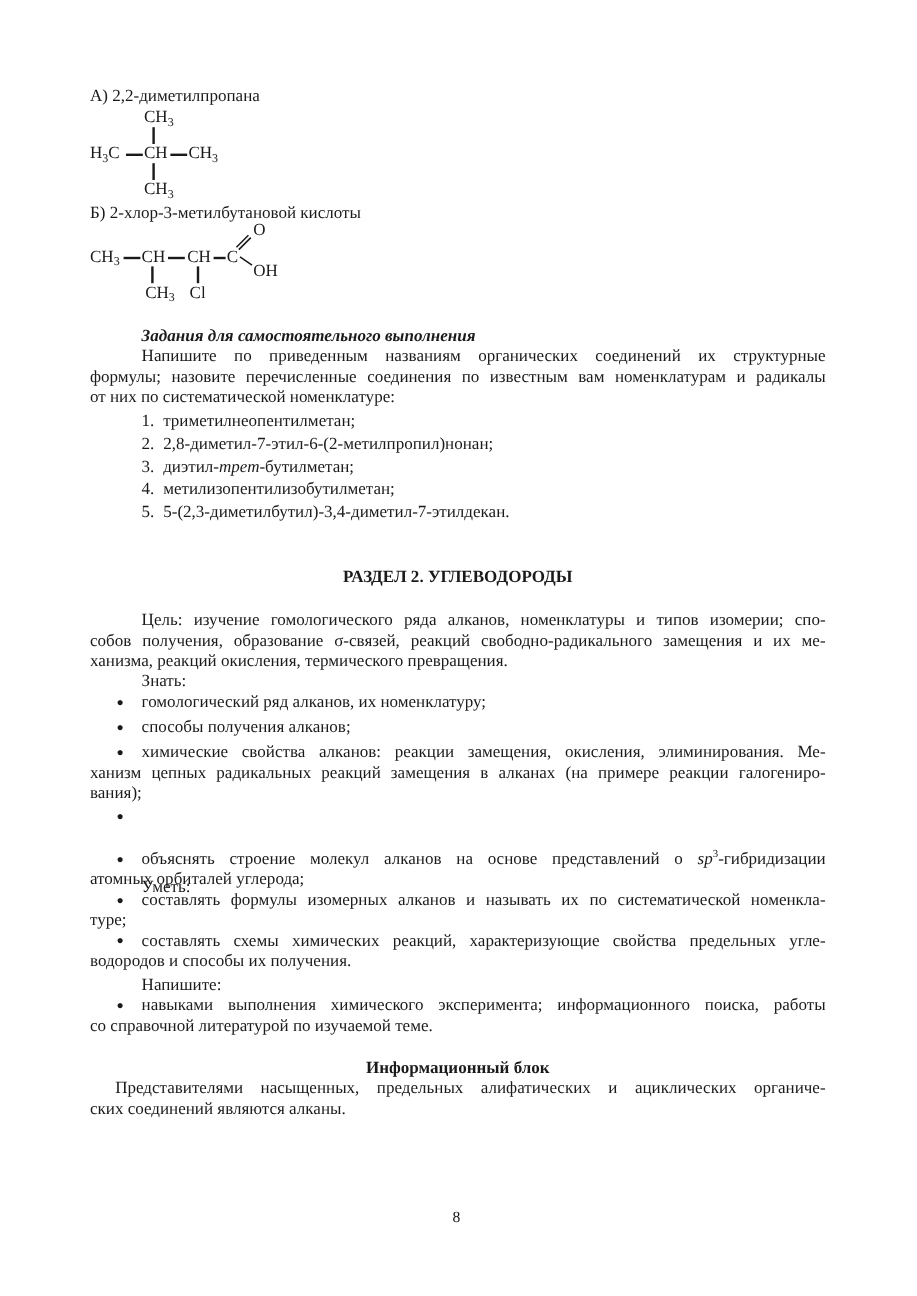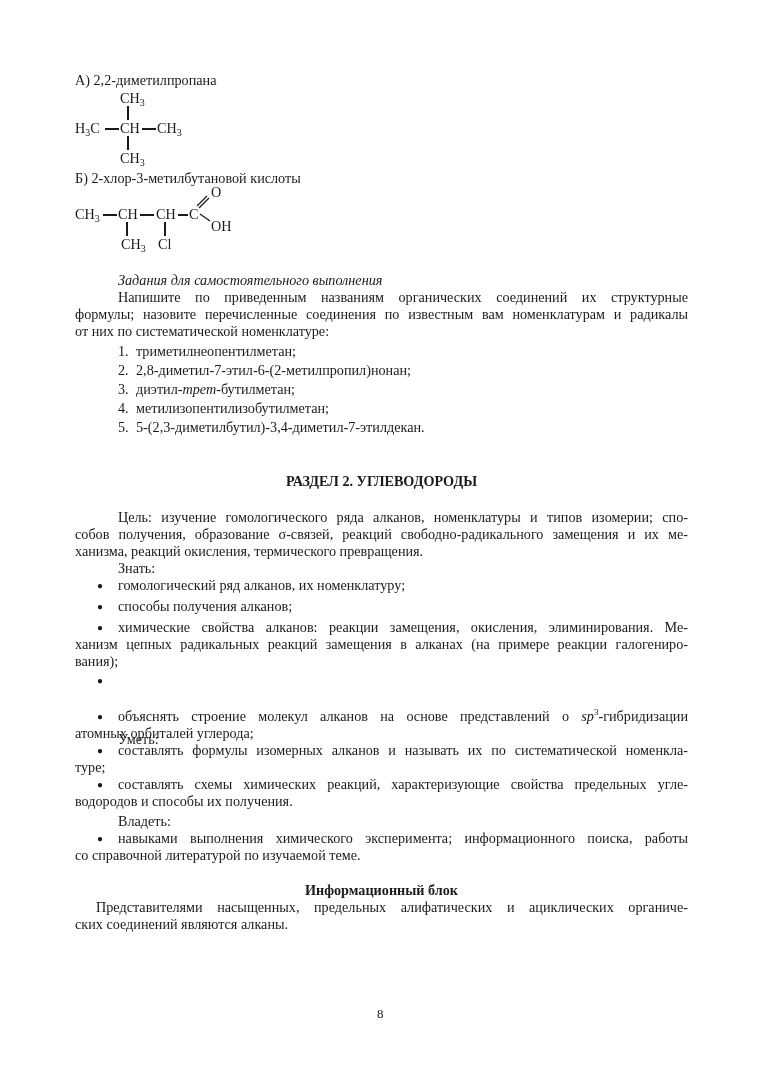--- a/index.html
+++ b/index.html
@@ -13,21 +13,21 @@
   .abs { position: absolute; white-space: nowrap; }
   .line { position: absolute; left: 75px; width: 613px; line-height: 17px; white-space: nowrap; }
   .just { text-align: justify; text-align-last: justify; }
   .formula { position: absolute; font-size: 14.2px; line-height: 16px; }
   .formula span.t { position: absolute; white-space: nowrap; }
   sub { font-size: 10px; vertical-align: -3px; line-height: 0; }
   sup { font-size: 9px; vertical-align: 6px; line-height: 0; }
   .bond-h { position: absolute; height: 1.5px; background: #1a1a1a; }
   .bond-v { position: absolute; width: 1.5px; background: #1a1a1a; }
   .bold { font-weight: bold; }
-  .bi { font-weight: normal; font-style: italic; }
+  .bi { font-weight: bold; font-style: italic; }
   .bullet { position: absolute; font-size: 10px; }
   .center { position: absolute; left: 75px; width: 613px; text-align: center; }
 </style>
 </head>
 <body>
 
 <div class="page">
 
   <div class="abs" style="left:75px; top:72px;">А) 2,2-диметилпропана</div>
 
@@ -107,21 +107,21 @@
   <div class="line" style="top:725px;">атомных орбиталей углерода;</div>
 
   <span class="bullet" style="left:97px; top:745px;">●</span>
   <div class="line just" style="top:742px; left:118px; width:570px;">составлять формулы изомерных алканов и называть их по систематической номенкла-</div>
   <div class="line" style="top:759px;">туре;</div>
 
   <span class="bullet" style="left:97px; top:779px;">●</span>
   <div class="line just" style="top:776px; left:118px; width:570px;">составлять схемы химических реакций, характеризующие свойства предельных угле-</div>
   <div class="line" style="top:793px;">водородов и способы их получения.</div>
 
-  <div class="abs" style="left:118px; top:813px;">Владеть:</div>
+  <div class="abs" style="left:118px; top:813px;">Напишите:</div>
 
   <span class="bullet" style="left:97px; top:833px;">●</span>
   <div class="line just" style="top:830px; left:118px; width:570px;">навыками выполнения химического эксперимента; информационного поиска, работы</div>
   <div class="line" style="top:847px;">со справочной литературой по изучаемой теме.</div>
 
   <div class="center bold" style="top:882px;">Информационный блок</div>
   <div class="line just" style="top:899px; left:96px; width:592px;">Представителями насыщенных, предельных алифатических и ациклических органиче-</div>
   <div class="line" style="top:916px;">ских соединений являются алканы.</div>
 
   <div class="abs" style="left:377px; top:1006px; font-size:13px;">8</div>

